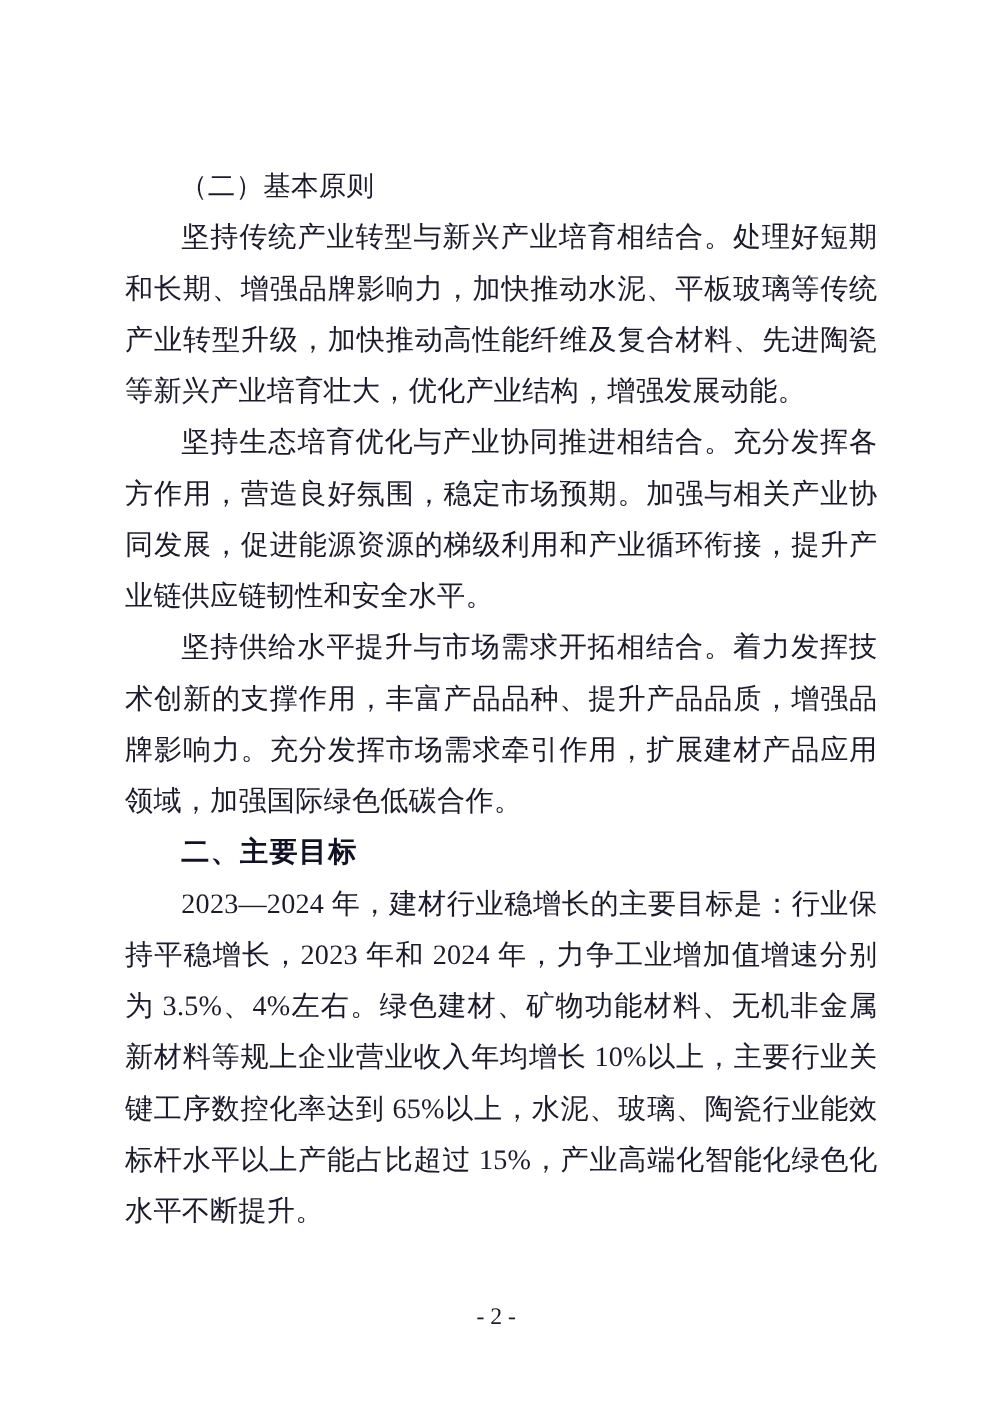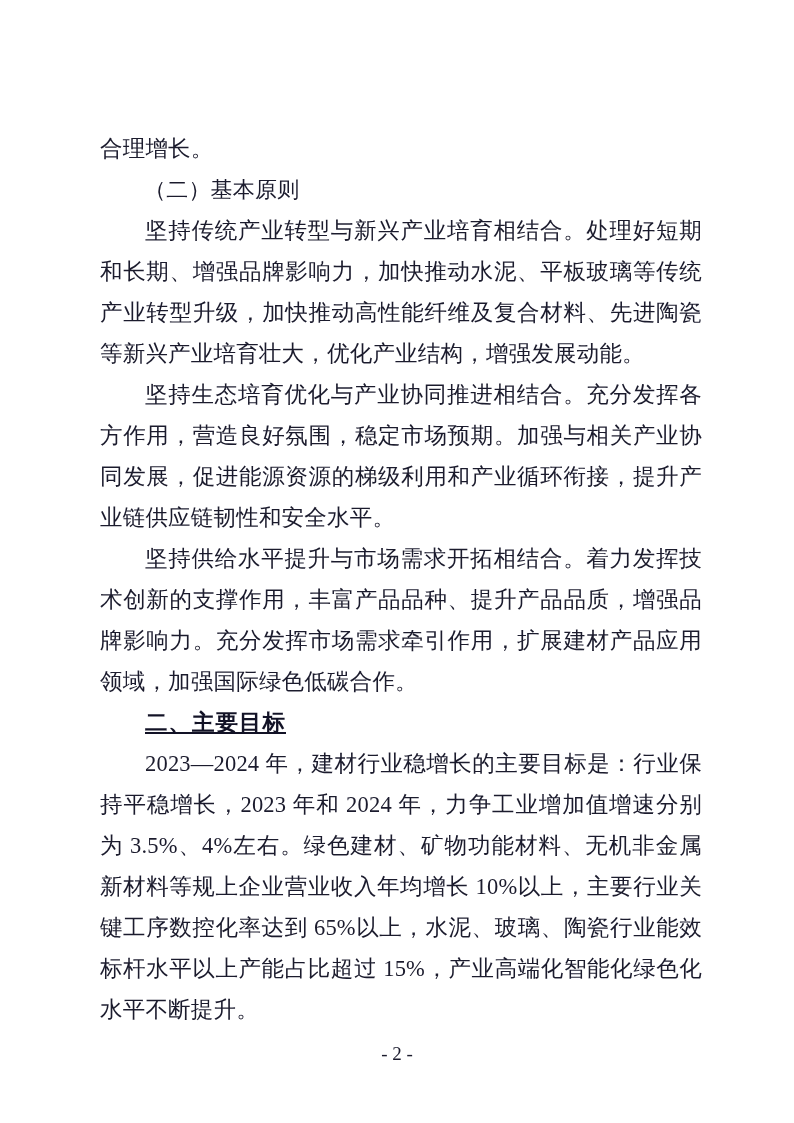--- a/index.html
+++ b/index.html
@@ -38,21 +38,20 @@
     text-indent: 0;
   }
   .heading {
     margin: 0;
     text-indent: 2em;
     font-weight: bold;
     font-size: 22.5px;
     line-height: 41px;
     letter-spacing: 1px;
     color: #121226;
-    text-decoration: underline;
   }
   .subheading {
     margin: 0;
     text-indent: 2em;
     font-size: 22px;
     line-height: 41px;
     color: #1b1b2d;
   }
   .footer {
     position: absolute;
@@ -64,21 +63,20 @@
     color: #1b1b2d;
     font-family: "Liberation Serif", "DejaVu Serif", serif;
   }
 </style>
 </head>
 <body>
 
 <div class="page">
   <div class="doc-body">
 
-    <p class="para noindent">合理增长。</p>
 
     <p class="subheading">（二）基本原则</p>
 
     <p class="para">坚持传统产业转型与新兴产业培育相结合。处理好短期和长期、增强品牌影响力，加快推动水泥、平板玻璃等传统产业转型升级，加快推动高性能纤维及复合材料、先进陶瓷等新兴产业培育壮大，优化产业结构，增强发展动能。</p>
 
     <p class="para">坚持生态培育优化与产业协同推进相结合。充分发挥各方作用，营造良好氛围，稳定市场预期。加强与相关产业协同发展，促进能源资源的梯级利用和产业循环衔接，提升产业链供应链韧性和安全水平。</p>
 
     <p class="para">坚持供给水平提升与市场需求开拓相结合。着力发挥技术创新的支撑作用，丰富产品品种、提升产品品质，增强品牌影响力。充分发挥市场需求牵引作用，扩展建材产品应用领域，加强国际绿色低碳合作。</p>
 
     <p class="heading">二、主要目标</p>

